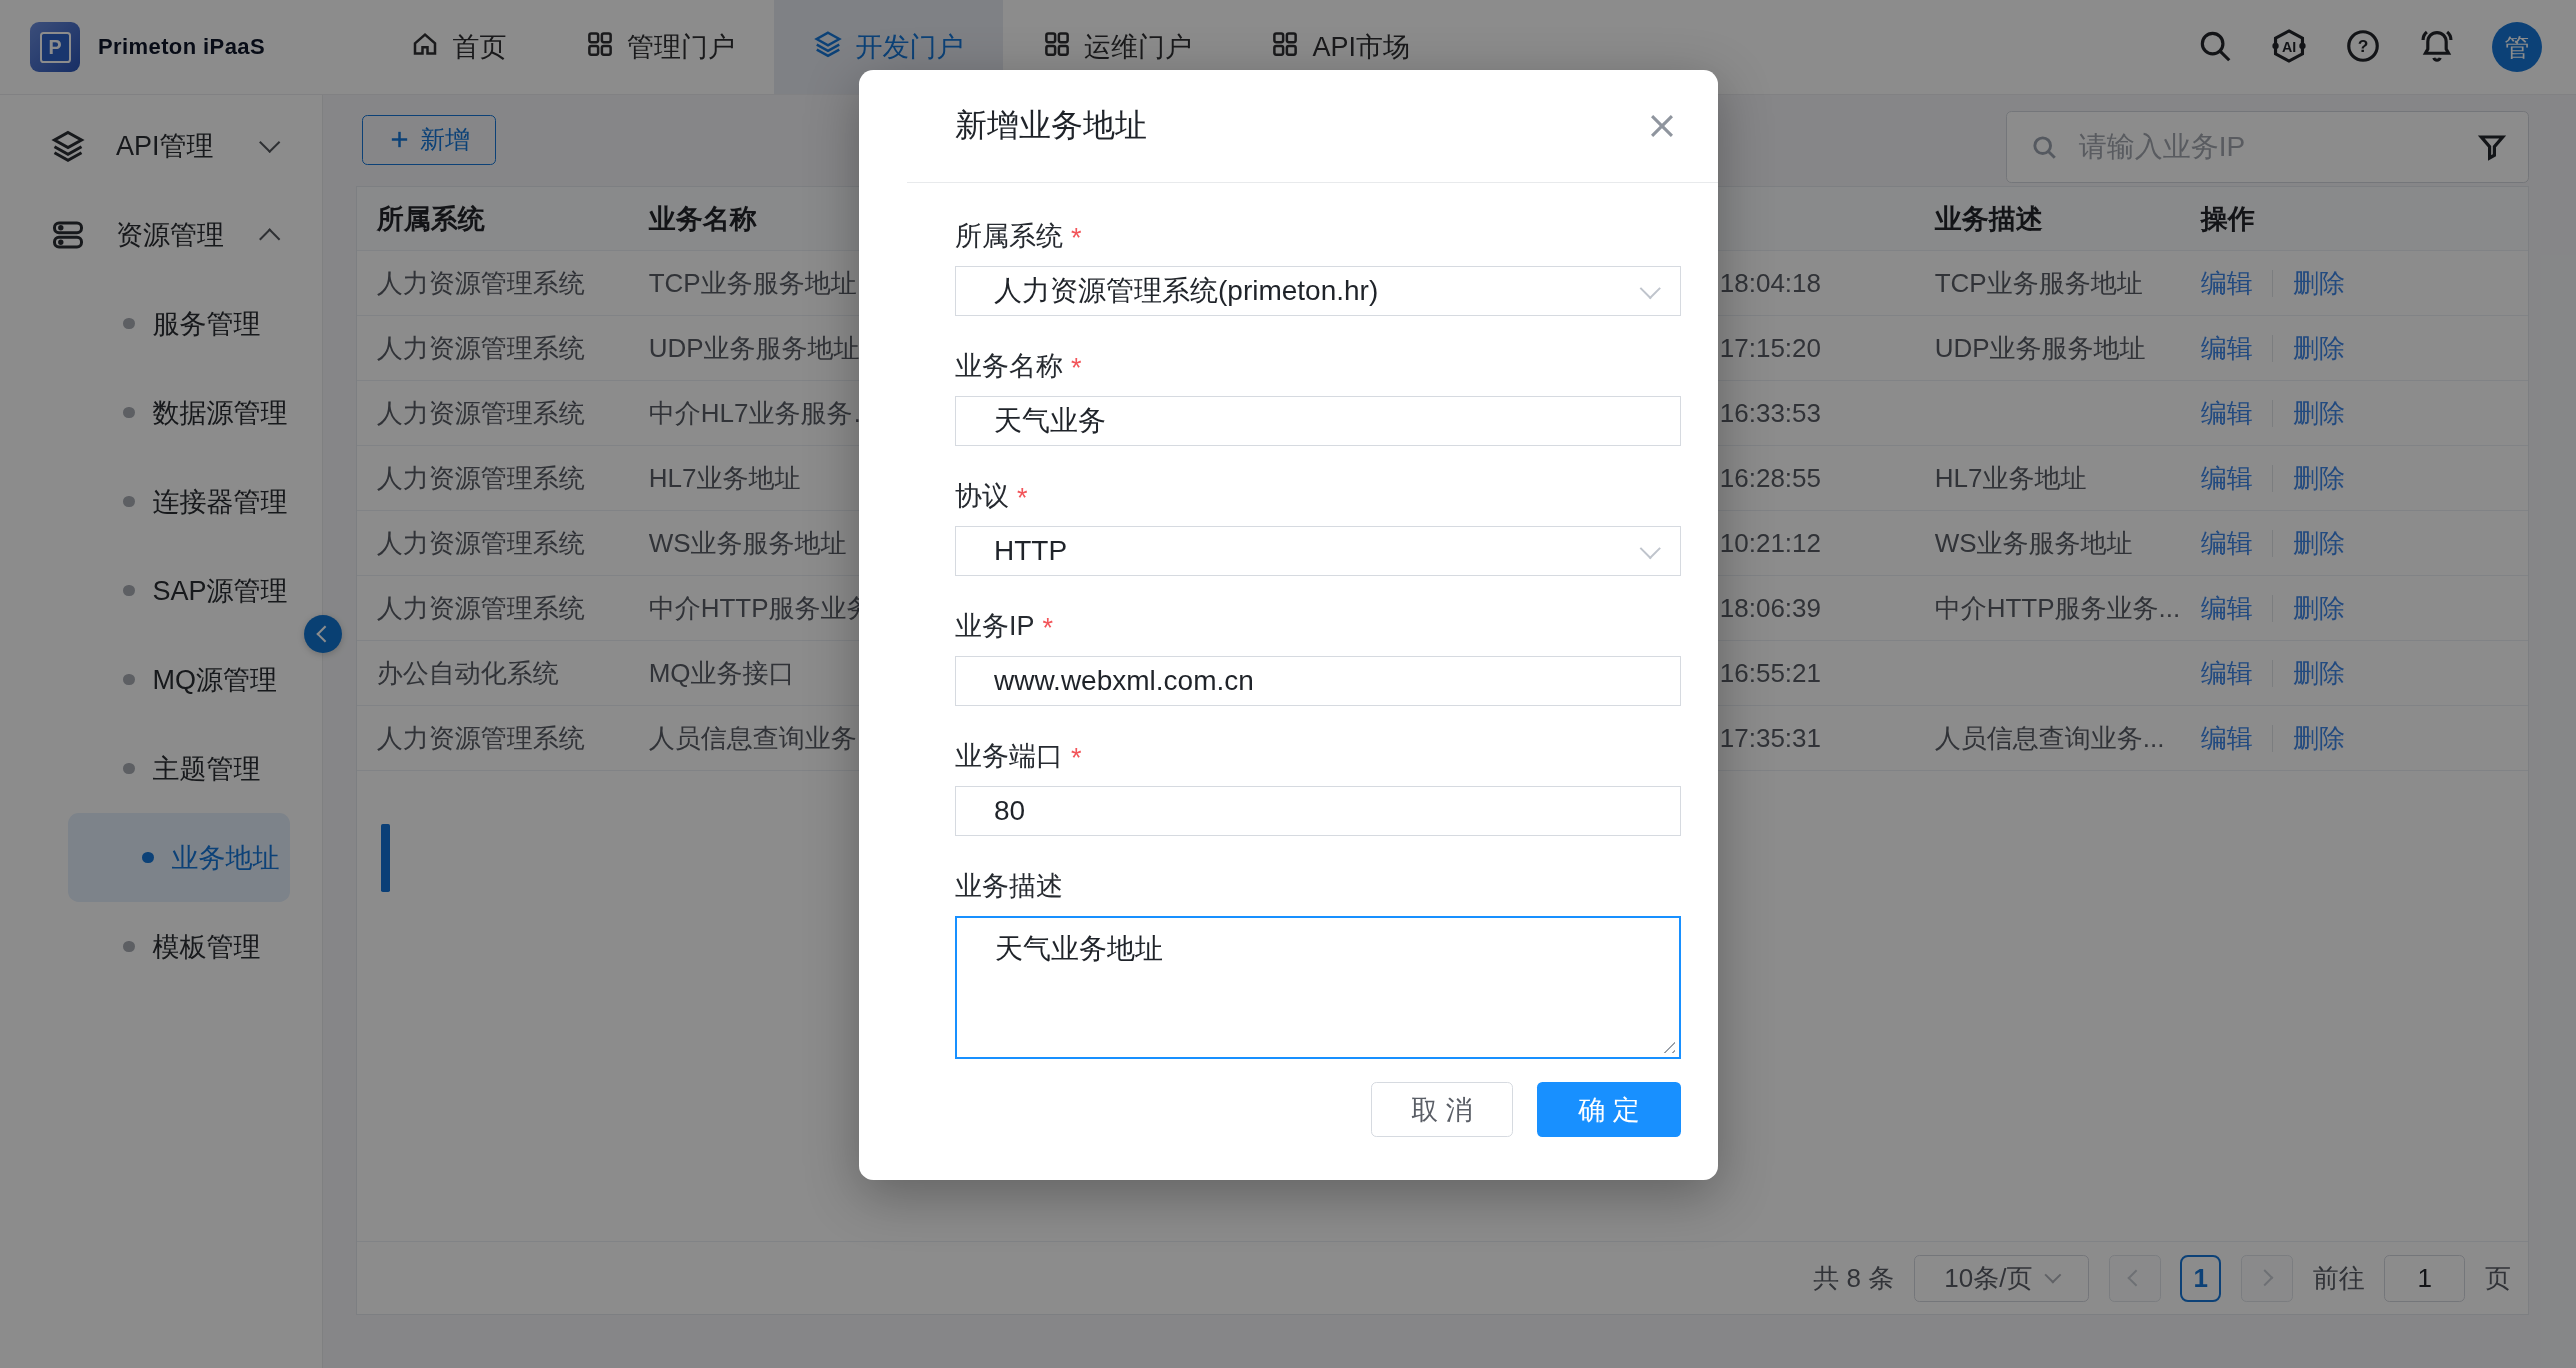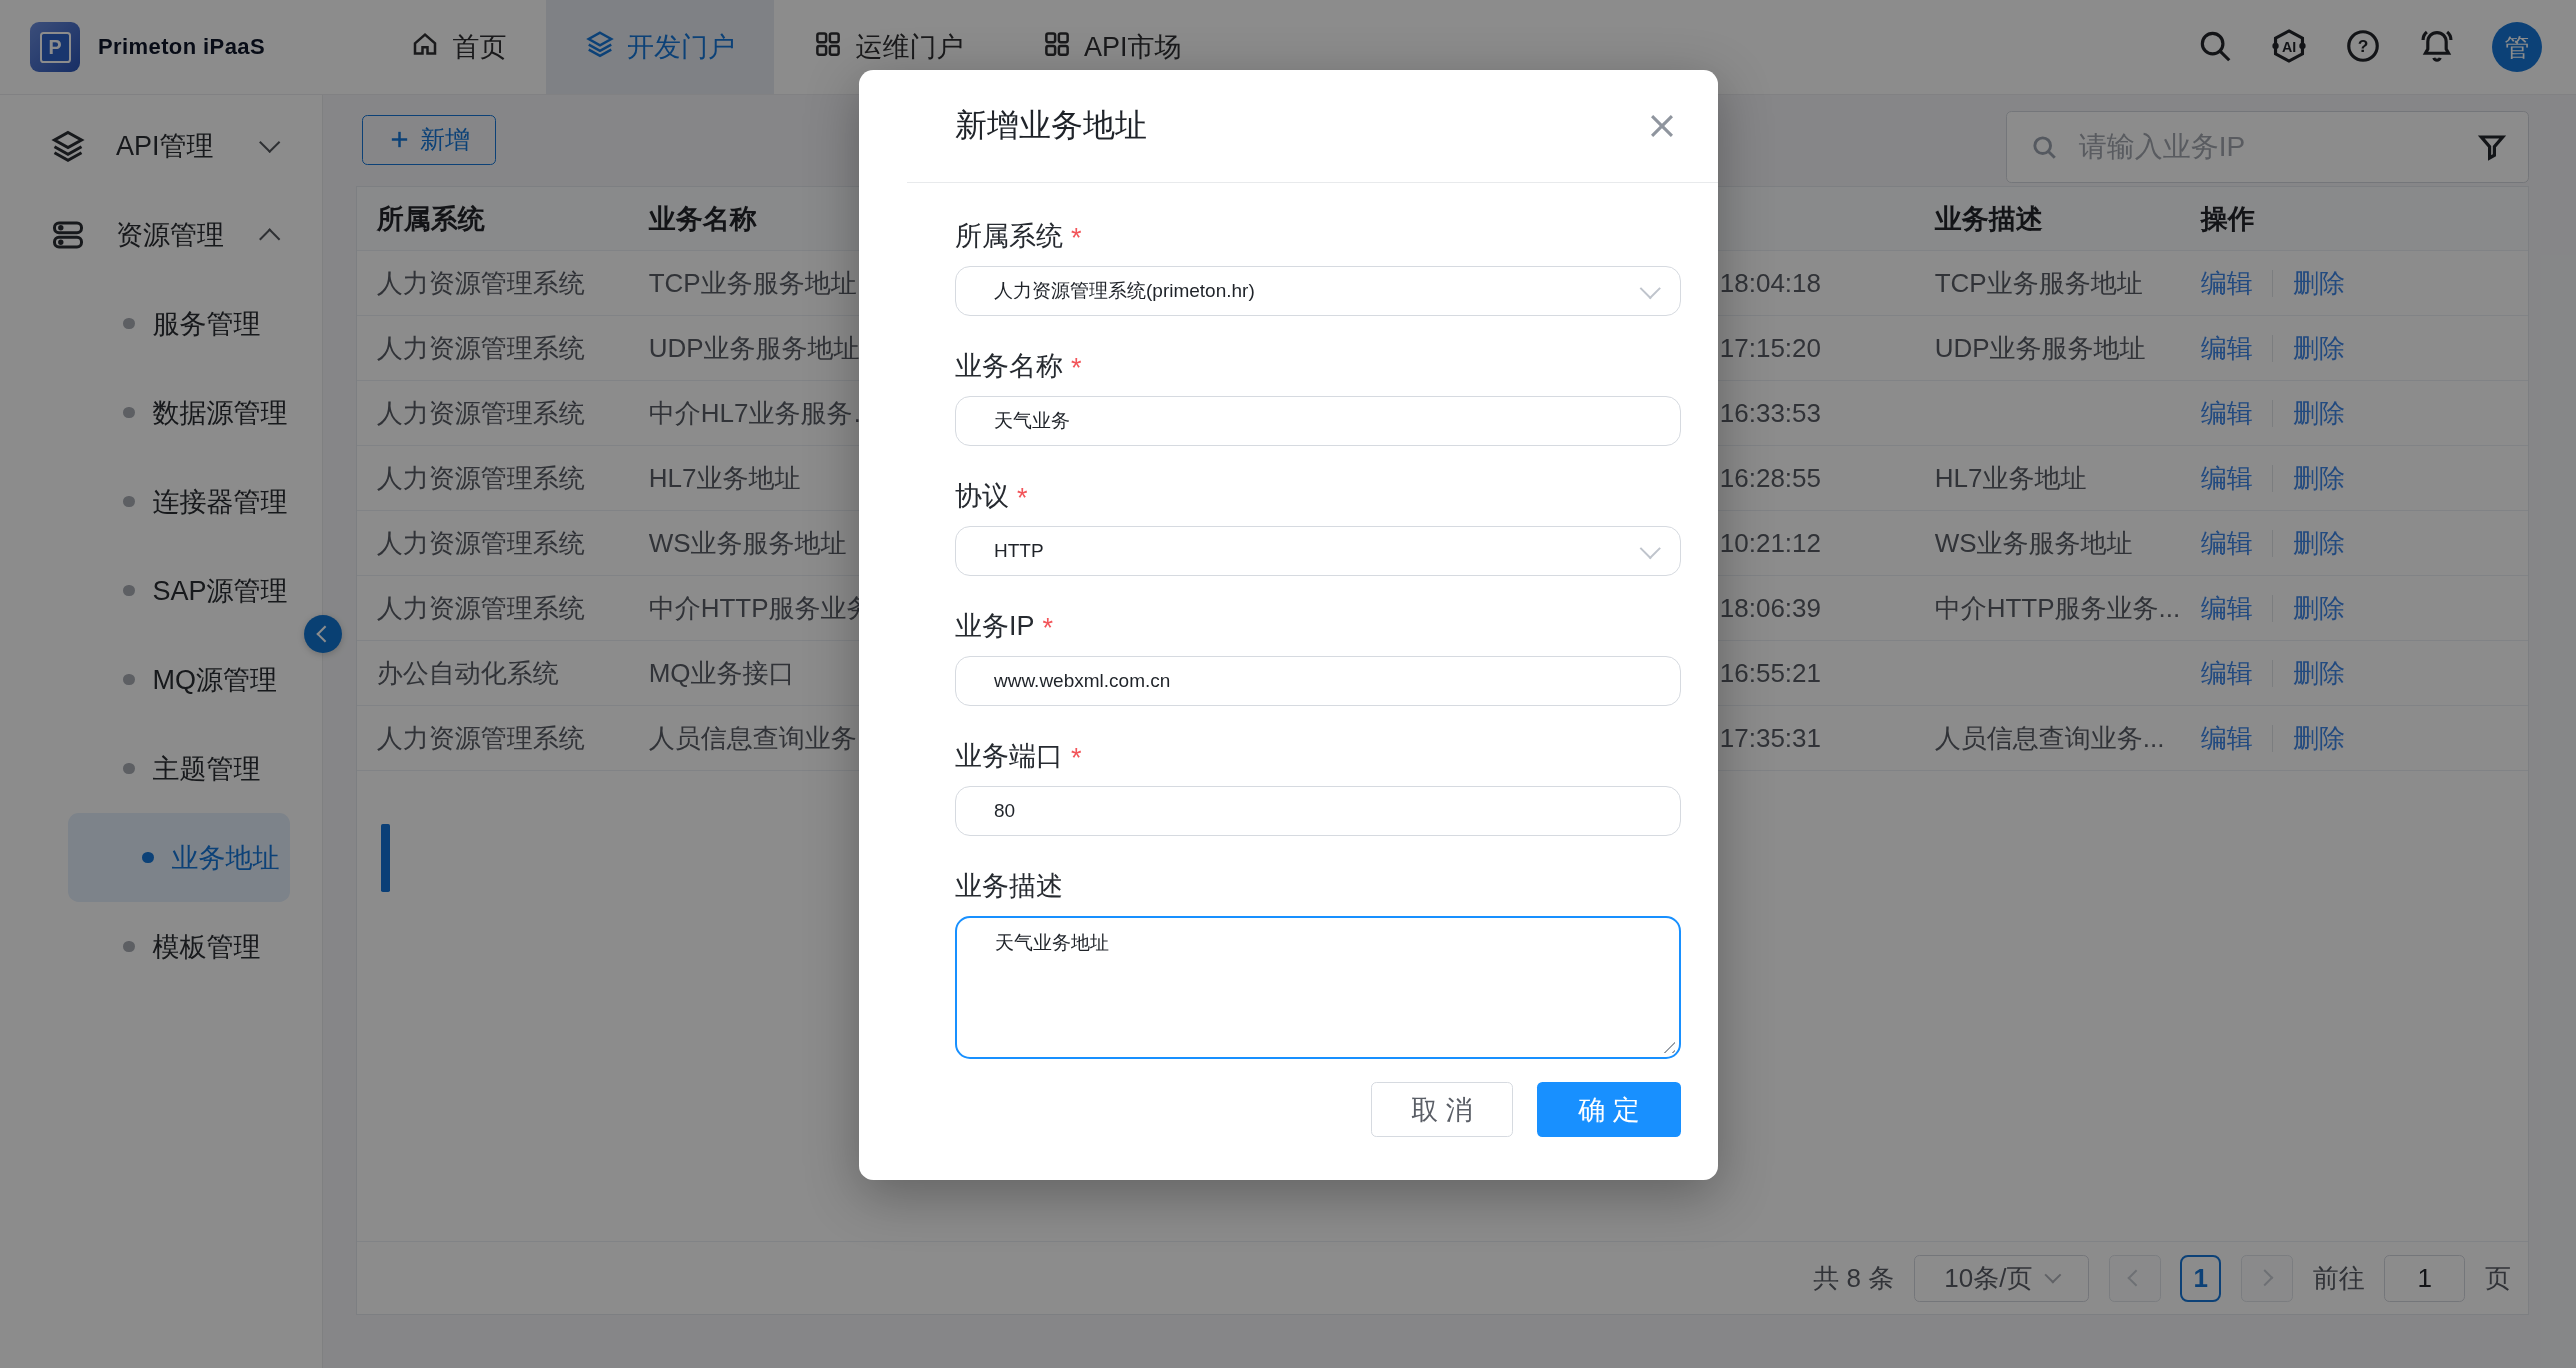--- a/index.html
+++ b/index.html
@@ -96,22 +96,22 @@
   .modal{position:absolute;left:859px;top:70px;width:859px;height:1110px;background:#fff;border-radius:14.3px;
          box-shadow:0 14.3px 54px rgba(0,0,0,.3);z-index:60;box-sizing:border-box;padding-left:48px;}
   .m-head{height:113px;display:flex;align-items:center;border-bottom:0.9px solid #e8eaec;padding:0 39px 0 48px;box-sizing:border-box;}
   .m-title{font-size:32px;font-weight:500;color:#1f2329;}
   .m-close{margin-left:auto;width:34px;height:34px;cursor:pointer;}
   .m-close svg{width:34px;height:34px;stroke:#8f959e;stroke-width:2.2;}
   .m-body{padding:35px 37px 0 48px;}
   .fgroup{margin-bottom:32px;}
   .flabel{font-size:27px;color:#262a30;margin-bottom:11.6px;display:flex;align-items:center;gap:8px;}
   .flabel .star{color:#f2555a;font-size:27px;margin-top:5.4px;}
-  .fcontrol{height:50px;border:1.3px solid #d6dae0;border-radius:15px;display:flex;align-items:center;
-            font-size:19px;color:#1f2329;box-sizing:border-box;background:#fff;position:relative;cursor:text;}
+  .fcontrol{height:50px;border:1.3px solid #d6dae0;border-radius:0;display:flex;align-items:center;
+            font-size:28px;color:#1f2329;box-sizing:border-box;background:#fff;position:relative;cursor:text;}
   .fcontrol .val{margin-left:38px;}
   .fcontrol.select{cursor:pointer;}
   .fcontrol.select .schev{position:absolute;right:23px;width:12.5px;height:12.5px;border-right:2.2px solid #bfc4cc;
             border-bottom:2.2px solid #bfc4cc;transform:rotate(45deg);margin-top:-6.3px;}
   .fcontrol.textarea{height:143px;align-items:flex-start;}
   .fcontrol.textarea .val{margin-top:12.5px;}
   .fcontrol.focused{border:2.2px solid #1890ff;}
   .resize-h{position:absolute;right:3.6px;bottom:3.6px;width:16px;height:16px;cursor:nwse-resize;
             background:repeating-linear-gradient(135deg,transparent,transparent 3.6px,#9aa0a8 3.6px,#9aa0a8 5.4px);
             clip-path:polygon(100% 0,100% 100%,0 100%);}
@@ -133,20 +133,29 @@
       </div>
       <span class="brand">Primeton iPaaS</span>
     </div>
     <nav class="menu">
         <div class="nav-item">
           <span><svg viewBox="0 0 24 24">
               <path d="M4 11.5 12 4.5l8 7v8h-6v-5h-4v5H4z"></path>
             </svg></span>
           <span>首页</span>
         </div>
+        <div class="nav-item">
+          <span><svg viewBox="0 0 24 24">
+              <rect x="3.5" y="3.5" width="7" height="7" rx="1.5"></rect>
+              <rect x="13.5" y="3.5" width="7" height="7" rx="1.5"></rect>
+              <rect x="3.5" y="13.5" width="7" height="7" rx="1.5"></rect>
+              <rect x="13.5" y="13.5" width="7" height="7" rx="1.5"></rect>
+            </svg></span>
+          <span>管理门户</span>
+        </div>
         <div class="nav-item active">
           <span><svg viewBox="0 0 24 24">
               <path d="M12 3 21 8l-9 5-9-5z"></path>
               <path d="M3 12.5 12 17.5l9-5"></path>
               <path d="M3 16.5 12 21.5l9-5"></path>
             </svg></span>
           <span>开发门户</span>
         </div>
         <div class="nav-item">
           <span><svg viewBox="0 0 24 24">

